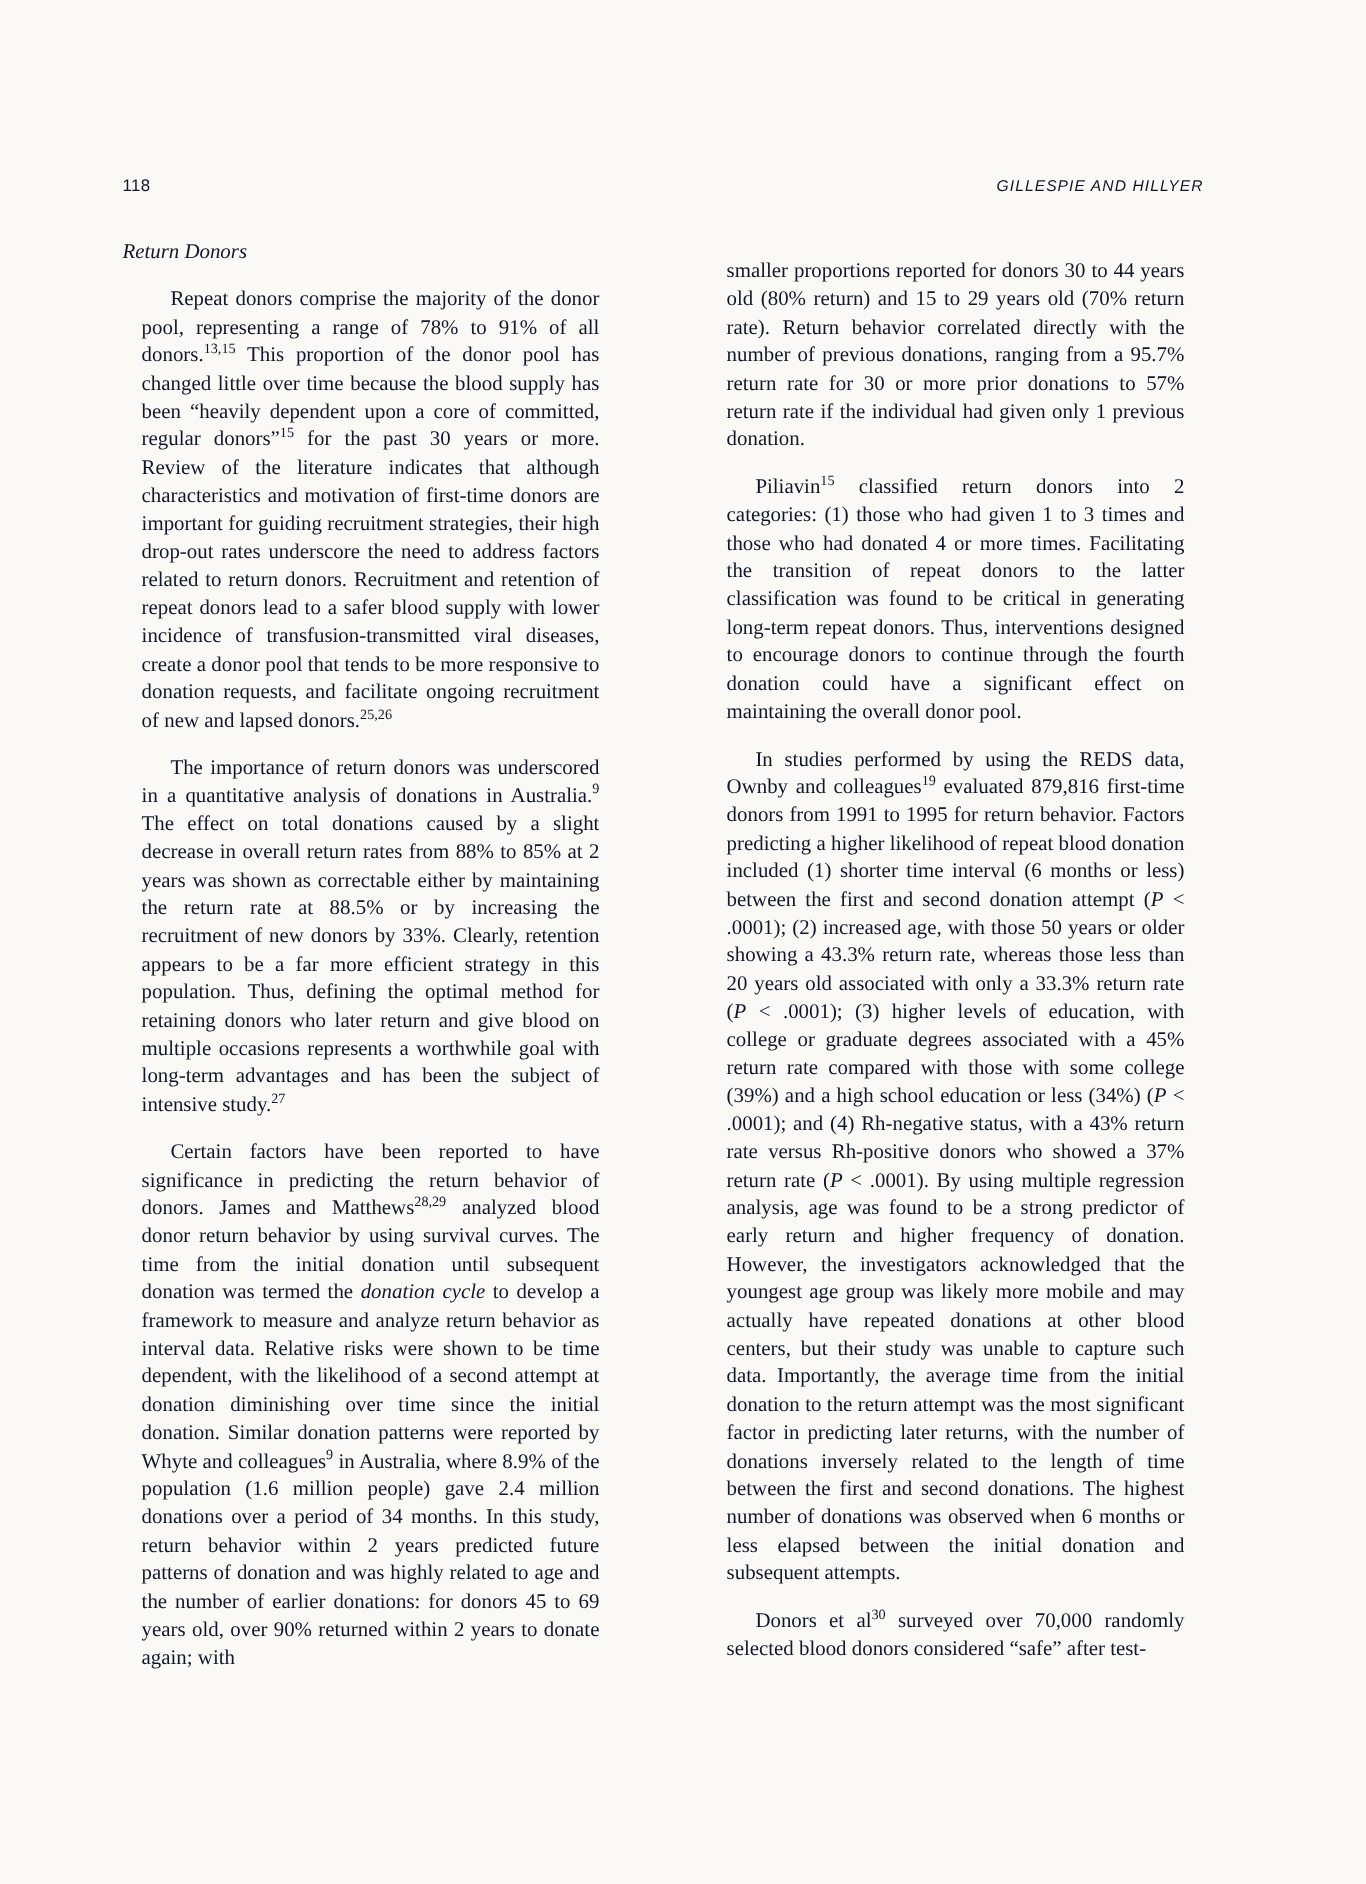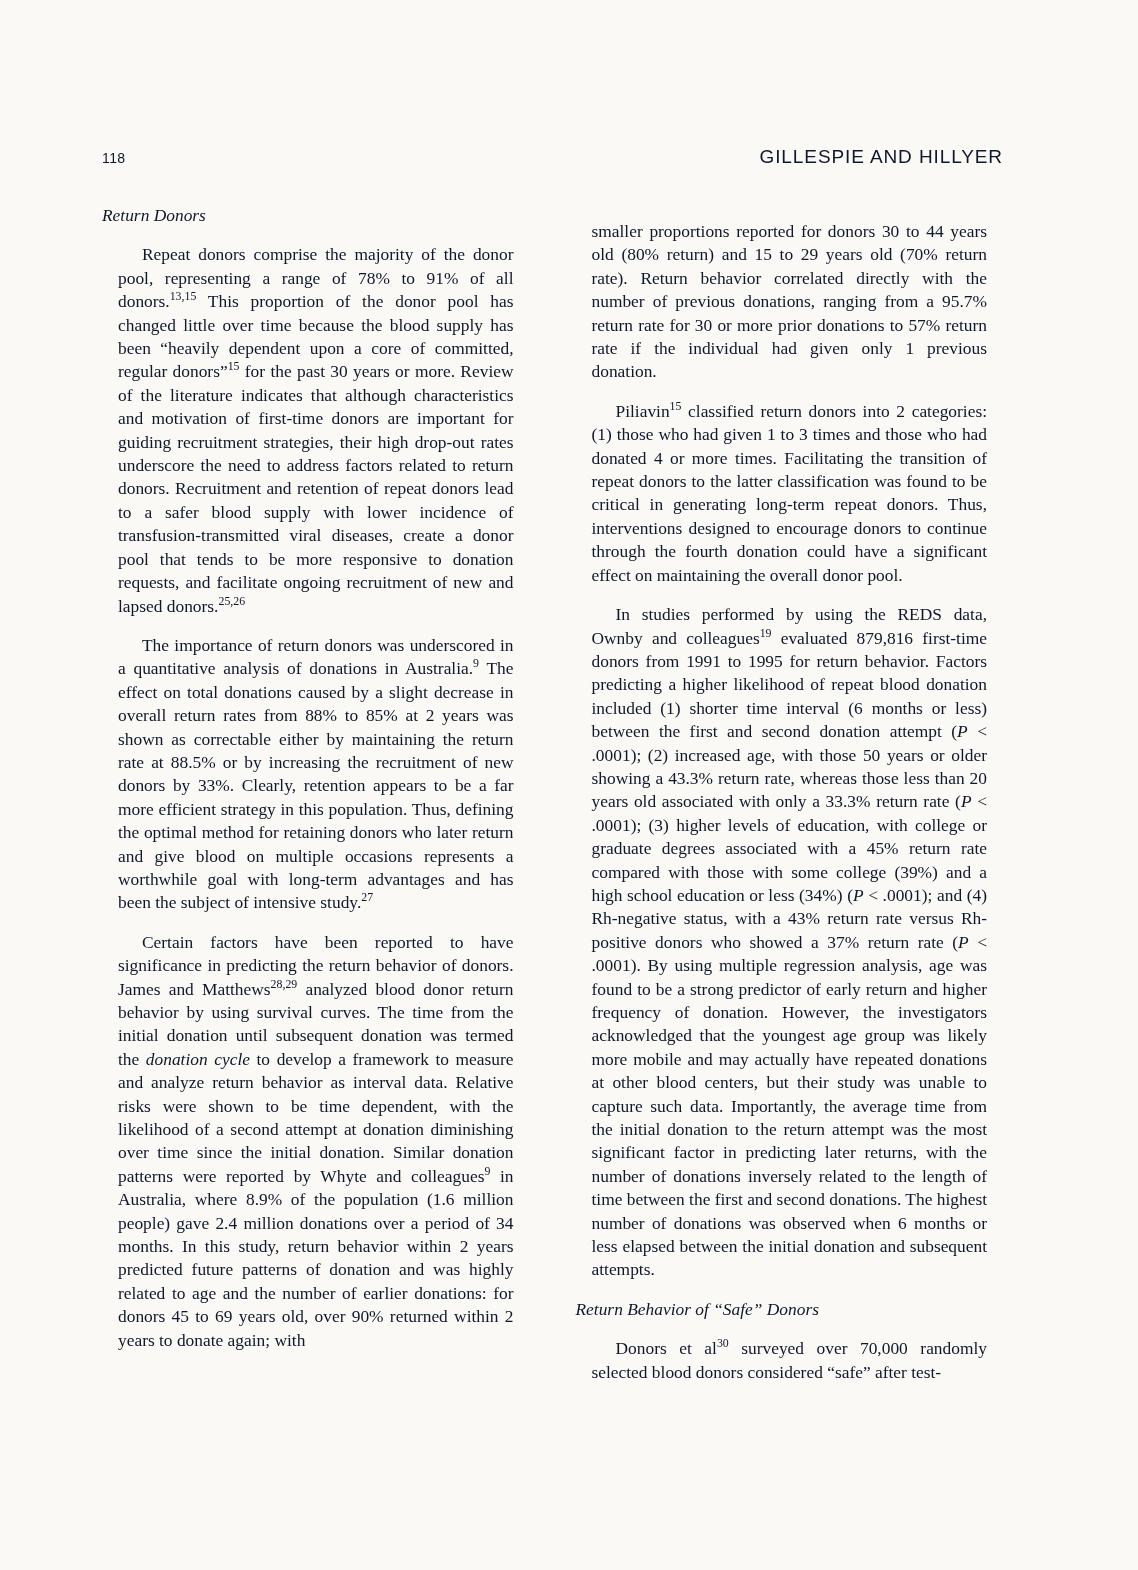--- a/index.html
+++ b/index.html
@@ -15,24 +15,24 @@
     font-family: "Liberation Serif", serif;
     color: #0f172a;
   }
   .header {
     display: flex;
     justify-content: space-between;
     align-items: baseline;
     font-family: "Liberation Sans", sans-serif;
   }
   .page-number { font-size: 14px; letter-spacing: .4px; }
-  .running-head { font-size: 19px; letter-spacing: .9px; }
+  .running-head { font-size: 13px; letter-spacing: .9px; font-style: italic; }
   .columns {
     display: flex;
-    gap: 46px;
+    gap: 74px;
     margin-top: 36px;
   }
   .col {
     flex: 1 1 0;
     min-width: 0;
     font-size: 17.4px;
     line-height: 23.4px;
     text-align: justify;
   }
   .col p { margin: 16px; }
@@ -64,19 +64,18 @@
       <h3 class="section-heading">Return Donors</h3>
       <p class="indent"><span>Repeat donors comprise the majority of the donor pool, representing a range of 78% to 91% of all donors.</span><sup>13,15</sup><span> This proportion of the donor pool has changed little over time because the blood supply has been “heavily dependent upon a core of committed, regular donors”</span><sup>15</sup><span> for the past 30 years or more. Review of the literature indicates that although characteristics and motivation of first-time donors are important for guiding recruitment strategies, their high drop-out rates underscore the need to address factors related to return donors. Recruitment and retention of repeat donors lead to a safer blood supply with lower incidence of transfusion-transmitted viral diseases, create a donor pool that tends to be more responsive to donation requests, and facilitate ongoing recruitment of new and lapsed donors.</span><sup>25,26</sup></p>
       <p class="indent"><span>The importance of return donors was underscored in a quantitative analysis of donations in Australia.</span><sup>9</sup><span> The effect on total donations caused by a slight decrease in overall return rates from 88% to 85% at 2 years was shown as correctable either by maintaining the return rate at 88.5% or by increasing the recruitment of new donors by 33%. Clearly, retention appears to be a far more efficient strategy in this population. Thus, defining the optimal method for retaining donors who later return and give blood on multiple occasions represents a worthwhile goal with long-term advantages and has been the subject of intensive study.</span><sup>27</sup></p>
       <p class="indent"><span>Certain factors have been reported to have significance in predicting the return behavior of donors. James and Matthews</span><sup>28,29</sup><span> analyzed blood donor return behavior by using survival curves. The time from the initial donation until subsequent donation was termed the </span><i>donation cycle</i><span> to develop a framework to measure and analyze return behavior as interval data. Relative risks were shown to be time dependent, with the likelihood of a second attempt at donation diminishing over time since the initial donation. Similar donation patterns were reported by Whyte and colleagues</span><sup>9</sup><span> in Australia, where 8.9% of the population (1.6 million people) gave 2.4 million donations over a period of 34 months. In this study, return behavior within 2 years predicted future patterns of donation and was highly related to age and the number of earlier donations: for donors 45 to 69 years old, over 90% returned within 2 years to donate again; with</span></p>
     </div>
 
     <div class="col">
       <p><span>smaller proportions reported for donors 30 to 44 years old (80% return) and 15 to 29 years old (70% return rate). Return behavior correlated directly with the number of previous donations, ranging from a 95.7% return rate for 30 or more prior donations to 57% return rate if the individual had given only 1 previous donation.</span></p>
       <p class="indent"><span>Piliavin</span><sup>15</sup><span> classified return donors into 2 categories: (1) those who had given 1 to 3 times and those who had donated 4 or more times. Facilitating the transition of repeat donors to the latter classification was found to be critical in generating long-term repeat donors. Thus, interventions designed to encourage donors to continue through the fourth donation could have a significant effect on maintaining the overall donor pool.</span></p>
       <p class="indent"><span>In studies performed by using the REDS data, Ownby and colleagues</span><sup>19</sup><span> evaluated 879,816 first-time donors from 1991 to 1995 for return behavior. Factors predicting a higher likelihood of repeat blood donation included (1) shorter time interval (6 months or less) between the first and second donation attempt (</span><i>P</i><span> &lt; .0001); (2) increased age, with those 50 years or older showing a 43.3% return rate, whereas those less than 20 years old associated with only a 33.3% return rate (</span><i>P</i><span> &lt; .0001); (3) higher levels of education, with college or graduate degrees associated with a 45% return rate compared with those with some college (39%) and a high school education or less (34%) (</span><i>P</i><span> &lt; .0001); and (4) Rh-negative status, with a 43% return rate versus Rh-positive donors who showed a 37% return rate (</span><i>P</i><span> &lt; .0001). By using multiple regression analysis, age was found to be a strong predictor of early return and higher frequency of donation. However, the investigators acknowledged that the youngest age group was likely more mobile and may actually have repeated donations at other blood centers, but their study was unable to capture such data. Importantly, the average time from the initial donation to the return attempt was the most significant factor in predicting later returns, with the number of donations inversely related to the length of time between the first and second donations. The highest number of donations was observed when 6 months or less elapsed between the initial donation and subsequent attempts.</span></p>
-      <h3 class="section-heading spaced">Return Behavior of “Safe” Donors</h3>
       <p class="indent"><span>Donors et al</span><sup>30</sup><span> surveyed over 70,000 randomly selected blood donors considered “safe” after test-</span></p>
     </div>
 
   </div>
 
 </div>
 
 </body></html>

